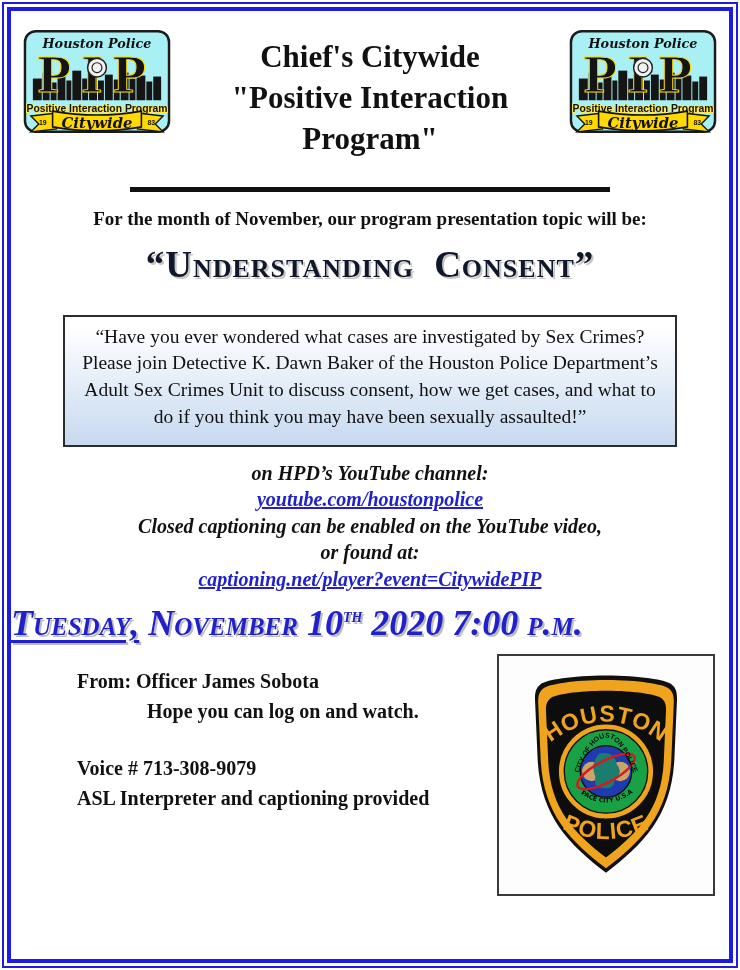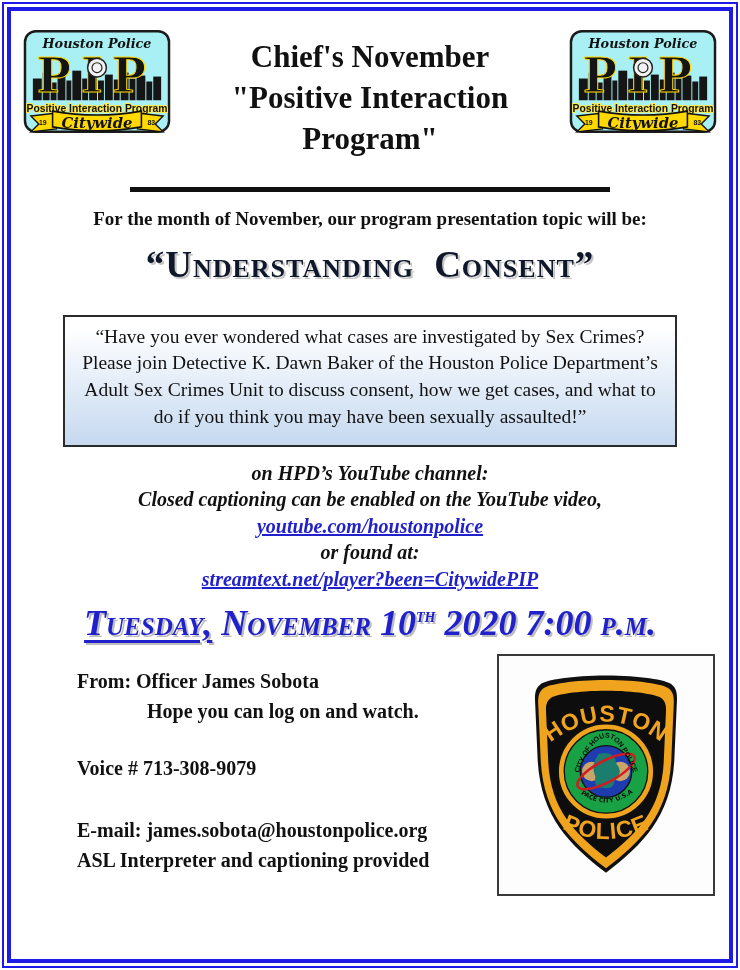--- a/index.html
+++ b/index.html
@@ -23,21 +23,21 @@
          text-shadow:2px 2px 0 #c6c6c6;}
 
   .quote-box{margin:29px 52px 0;border:2px solid #2b2b2b;padding:7px 14px 14px;
              background:linear-gradient(180deg,#ffffff 8%,#c6d9f0 100%);
              text-align:center;font-size:19.5px;line-height:1.37;}
 
   .stream{margin-top:13px;text-align:center;font-size:20px;font-weight:bold;
           font-style:italic;line-height:1.33;}
   .stream a{color:#2121cc;text-decoration:underline;display:inline-block;}
 
-  .event-line{margin-top:9px;text-align:center;font-size:36px;font-weight:bold;
+  .event-line{margin-top:9px;font-size:36px;font-weight:bold;
               font-style:italic;font-variant:small-caps;color:#2121cc;
               text-shadow:2px 2px 0 #bdbdbd;line-height:1.2;}
   .event-line .day{text-decoration:underline;text-decoration-thickness:2.5px;text-underline-offset:5px;}
   .event-line sup{font-size:55%;vertical-align:super;font-variant:small-caps;}
 
   .bottom{display:flex;margin-top:7px;padding:0 14px 0 26px;align-items:flex-start;margin-left:40px;}
   .contact{flex:1;font-size:20px;font-weight:bold;margin-top:16px;line-height:1.3;}
   .contact .hope{padding-left:70px;margin-top:4px;}
   .contact .voice{margin-top:31px;}
   .contact .email{margin-top:36px;}
@@ -86,21 +86,21 @@
           <polygon points="8,88 34,85 34,101 8,104 16,96" fill="#ffd900" stroke="#111" stroke-width="1.4"></polygon>
           <polygon points="142,88 116,85 116,101 142,104 134,96" fill="#ffd900" stroke="#111" stroke-width="1.4"></polygon>
           <path d="M30,83 Q75,91 120,83 L120,99 Q75,107 30,99 Z" fill="#ffd900" stroke="#111" stroke-width="1.6"></path>
           <text x="20" y="97" text-anchor="middle" font-family="Liberation Sans, sans-serif" font-weight="bold" font-size="7" fill="#111">19</text>
           <text x="130" y="97" text-anchor="middle" font-family="Liberation Sans, sans-serif" font-weight="bold" font-size="7" fill="#111">83</text>
           <text x="75" y="100" text-anchor="middle" font-family="DejaVu Serif, serif" font-style="italic" font-weight="bold" font-size="15" fill="#111">Citywide</text>
         </g>
       </svg>
 
       <div class="titles">
-        <div class="title-line">Chief's November</div>
+        <div class="title-line">Chief's Citywide</div>
         <div class="title-line">"Positive Interaction Program"</div>
       </div>
 
       <svg class="logo" viewBox="0 0 150 106" width="148" height="105">
         <rect x="2" y="2" width="146" height="102" rx="11" fill="#a8f0f4" stroke="#1b1b1b" stroke-width="2.5"></rect>
         <text x="75" y="19" text-anchor="middle" font-family="DejaVu Serif, serif" font-style="italic" font-weight="bold" font-size="13" fill="#111">Houston Police</text>
         <g fill="#151515">
           <rect x="10" y="50" width="9" height="22"></rect>
               <rect x="20" y="44" width="7" height="28"></rect>
           <rect x="28" y="54" width="6" height="18"></rect>
@@ -140,36 +140,35 @@
     <div class="intro">For the month of November, our program presentation topic will be:</div>
 
     <div class="topic">“Understanding  Consent”</div>
 
     <div class="quote-box">
       <span>“Have you ever wondered what cases are investigated by Sex Crimes? Please join Detective K. Dawn Baker of the Houston Police Department’s Adult Sex Crimes Unit to discuss consent, how we get cases, and what to do if you think you may have been sexually assaulted!”</span>
     </div>
 
     <div class="stream">
       <div>on HPD’s YouTube channel:</div>
+      <div><a href="#">youtube.com/houstonpolice</a></div>
       <div>Closed captioning can be enabled on the YouTube video,</div>
-      <div><a href="#">youtube.com/houstonpolice</a></div>
       <div>or found at:</div>
-      <div><a href="#">streamtext.net/player?been=CitywidePIP</a></div>
+      <div><a href="#">captioning.net/player?event=CitywidePIP</a></div>
     </div>
 
     <div class="event-line">
       <span class="day">Tuesday,</span><span> November 10</span><sup>th</sup><span> 2020 7:00 p.m.</span>
     </div>
 
     <div class="bottom">
       <div class="contact">
         <div>From: Officer James Sobota</div>
         <div class="hope">Hope you can log on and watch.</div>
         <div class="voice">Voice # 713-308-9079</div>
-        <div class="email">E-mail: james.sobota@houstonpolice.org</div>
         <div class="asl">ASL Interpreter and captioning provided</div>
       </div>
 
       <div class="badge-frame">
         <svg viewBox="0 0 200 232" width="178" height="206">
           <path d="M100,4 C138,4 168,9 174,14 C179,18 180,23 180,30 L177,98 C174,162 142,194 100,226 C58,194 26,162 23,98 L20,30 C20,23 21,18 26,14 C32,9 62,4 100,4 Z" fill="#101010"></path>
           <path d="M100,4 C138,4 168,9 174,14 C179,18 180,23 180,30 L177,98 C174,162 142,194 100,226 C58,194 26,162 23,98 L20,30 C20,23 21,18 26,14 C32,9 62,4 100,4 Z" fill="#f0a41e" transform="translate(100,115) scale(0.955) translate(-100,-115)"></path>
           <path d="M100,4 C138,4 168,9 174,14 C179,18 180,23 180,30 L177,98 C174,162 142,194 100,226 C58,194 26,162 23,98 L20,30 C20,23 21,18 26,14 C32,9 62,4 100,4 Z" fill="#0d0d0d" transform="translate(100,115) scale(0.845) translate(-100,-115)"></path>
           <defs>
             <path id="hArc" d="M34,82 Q100,30 166,82" fill="none"></path>

